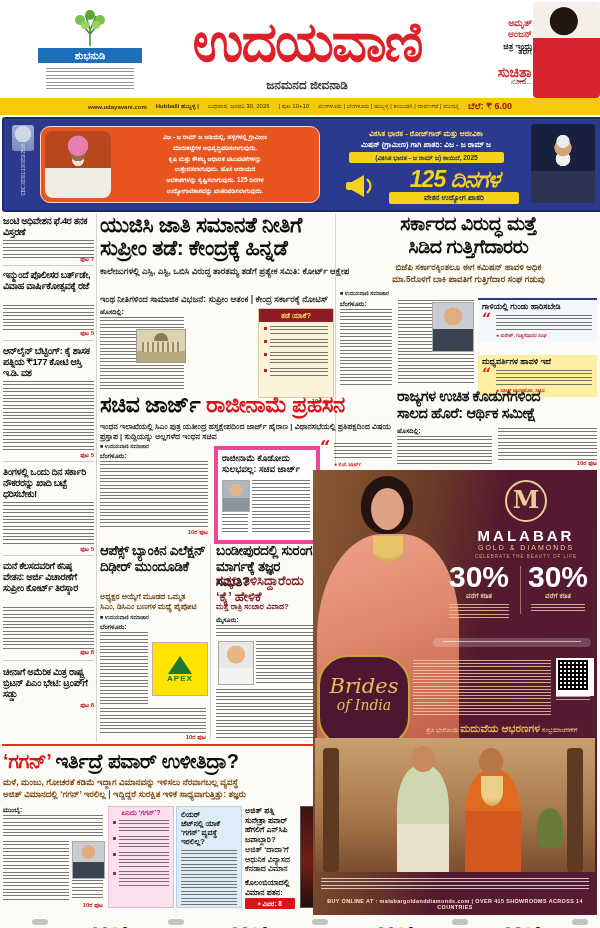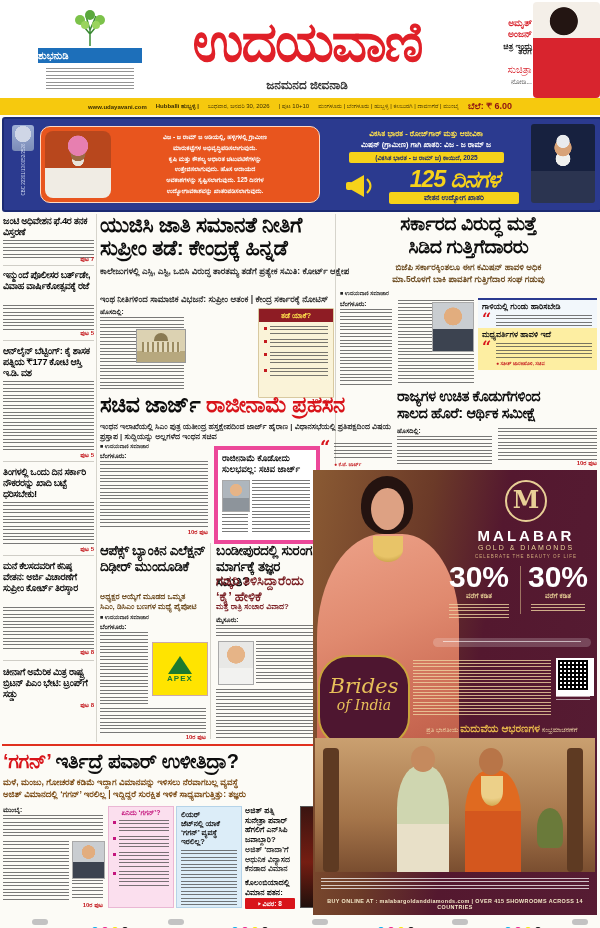--- a/index.html
+++ b/index.html
@@ -39,37 +39,37 @@
       <svg width="60" height="40" style="position:absolute;left:22px;top:0;">
         <g stroke="#3a8a33" stroke-width="1.5" fill="none">
           <path d="M30 38 V20 M30 26 L20 14 M30 26 L40 14 M30 22 L26 8 M30 22 L36 8"></path>
         </g>
         <circle cx="20" cy="12" r="5" fill="#7cc24a"></circle>
           <circle cx="30" cy="7" r="5" fill="#5aa83c"></circle>
         <circle cx="40" cy="12" r="5" fill="#7cc24a"></circle>
           <circle cx="25" cy="17" r="4" fill="#9ad45e"></circle>
         <circle cx="36" cy="17" r="4" fill="#9ad45e"></circle>
       </svg>
-      <div class="abs" style="left:0;top:40px;width:104px;height:15px;background:#1d6fba;color:#fff;font-weight:bold;font-size:10px;line-height:15px;">ಶುಭನುಡಿ</div>
+      <div class="abs" style="left:0;top:40px;width:104px;height:15px;background:#1d6fba;color:#fff;font-weight:bold;font-size:10px;text-align:center;line-height:15px;">ಶುಭನುಡಿ</div>
       <div class="abs gk" style="left:8px;top:60px;width:88px;height:22px;opacity:.8;"></div>
     </div>
 
     <div class="abs" style="left:142px;top:10px;width:330px;height:64px;text-align:center;font-weight:bold;font-size:55px;line-height:64px;color:#e02028;letter-spacing:-2px;">ಉದಯವಾಣಿ</div>
     <div class="abs" style="left:142px;top:78px;width:330px;text-align:center;font-size:12px;font-weight:bold;color:#333;">ಜನಮನದ ಜೀವನಾಡಿ</div>
 
     <div class="abs" style="left:478px;top:2px;width:122px;height:96px;overflow:hidden;">
       <div class="abs" style="left:55px;top:0;width:67px;height:96px;background:
         radial-gradient(circle at 46% 20%, #231512 0 16%, transparent 17%),
         radial-gradient(circle at 48% 24%, #dba079 0 10%, transparent 11%),
         linear-gradient(#f4efe8 0 38%, #d8242e 38%);border-radius:4px;"></div>
       <div class="abs" style="left:0;top:16px;width:54px;text-align:right;font-size:9px;font-weight:bold;color:#d8242e;">ಅಮೃತ್</div>
       <div class="abs" style="left:0;top:27px;width:54px;text-align:right;font-size:9px;font-weight:bold;color:#d8242e;">ಅಂಜನ್</div>
       <div class="abs" style="left:0;top:40px;width:54px;text-align:right;font-size:8px;font-weight:bold;color:#222;">ಚಿತ್ರ ಇಂದು</div>
       <div class="abs" style="left:0;top:45px;width:54px;text-align:right;font-size:8px;font-weight:bold;color:#222;">ತೆರೆಗೆ</div>
-      <div class="abs" style="left:0;top:62px;width:54px;text-align:right;font-size:10px;font-weight:normal;color:#d8242e;">ಸುಚಿತ್ರಾ</div>
+      <div class="abs" style="left:0;top:62px;width:54px;text-align:right;font-size:14px;font-weight:bold;color:#d8242e;">ಸುಚಿತ್ರಾ</div>
       <div class="abs" style="left:0;top:76px;width:54px;text-align:right;font-size:7px;color:#333;">ನೋಡಿ...</div>
     </div>
   </div>
 
   <div class="abs" style="left:0;top:98px;width:600px;height:17px;background:#f6c90e;display:flex;align-items:center;justify-content:center;gap:9px;font-size:6px;color:#3a2d05;">
     <span style="font-weight:bold;">www.udayavani.com</span>
     <span style="font-weight:bold;">Hubballi ಹುಬ್ಬಳ್ಳಿ |</span>
     <span>ಬುಧವಾರ, ಜನವರಿ 30, 2026</span>
     <span>| ಪುಟ 10+10</span>
     <span>ಮಂಗಳೂರು | ಬೆಂಗಳೂರು | ಹುಬ್ಬಳ್ಳಿ | ಕಲಬುರಗಿ | ದಾವಣಗೆರೆ | ಮುಂಬೈ</span>
@@ -189,21 +189,21 @@
   <div class="abs gk" style="left:398px;top:300px;width:76px;height:85px;"></div>
   <div class="abs ph suit" style="left:432px;top:302px;width:40px;height:48px;"></div>
 
   <div class="abs" style="left:478px;top:298px;width:119px;height:42px;background:#f2f7fb;border-top:2px solid #2b3a8f;">
     <div style="padding:2px 4px 0 4px;font-size:8px;font-weight:bold;">ಗಾಳಿಯಲ್ಲಿ ಗುಂಡು ಹಾರಿಸಬೇಡಿ</div>
     <div class="qmark abs" style="left:4px;top:14px;font-size:16px;">“</div>
     <div class="gk abs" style="left:18px;top:15px;width:96px;height:15px;"></div>
     <div style="position:absolute;left:18px;top:32px;font-size:5px;font-weight:bold;color:#c41a1f;">● ಸುರೇಶ್, ಗುತ್ತಿಗೆದಾರರ ಸಂಘ</div>
   </div>
 
-  <div class="abs" style="left:478px;top:328px;width:119px;height:42px;background:#fdeea2;">
+  <div class="abs" style="left:478px;top:355px;width:119px;height:42px;background:#fdeea2;">
     <div style="padding:2px 4px 0 4px;font-size:8px;font-weight:bold;">ಮಧ್ಯವರ್ತಿಗಳ ಹಾವಳಿ ಇದೆ</div>
     <div class="qmark abs" style="left:4px;top:14px;font-size:16px;">“</div>
     <div class="gk abs" style="left:18px;top:15px;width:96px;height:15px;"></div>
     <div style="position:absolute;left:18px;top:32px;font-size:5px;font-weight:bold;color:#c41a1f;">● ಸತೀಶ್ ಜಾರಕಿಹೊಳಿ, ಸಚಿವ</div>
   </div>
 
   <div class="abs hl" style="left:397px;top:388px;width:200px;font-size:14.5px;line-height:17px;">ರಾಜ್ಯಗಳ ಉಚಿತ ಕೊಡುಗೆಗಳಿಂದ</div>
   <div class="abs hl" style="left:397px;top:405px;width:200px;font-size:14.5px;line-height:17px;">ಸಾಲದ ಹೊರೆ: ಆರ್ಥಿಕ ಸಮೀಕ್ಷೆ</div>
   <div class="abs" style="left:397px;top:427px;font-size:6.5px;font-weight:bold;">ಹೊಸದಿಲ್ಲಿ:</div>
   <div class="abs gk" style="left:397px;top:436px;width:95px;height:30px;"></div>

